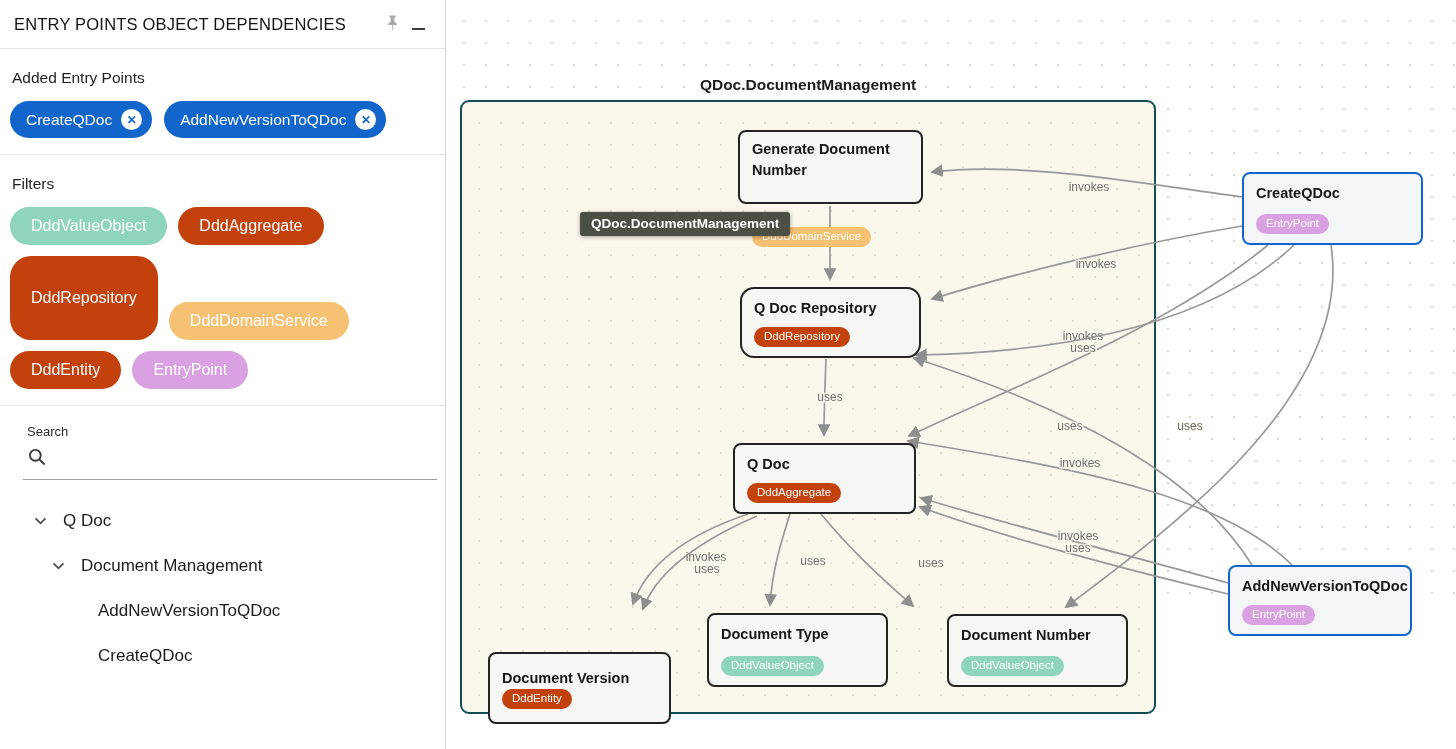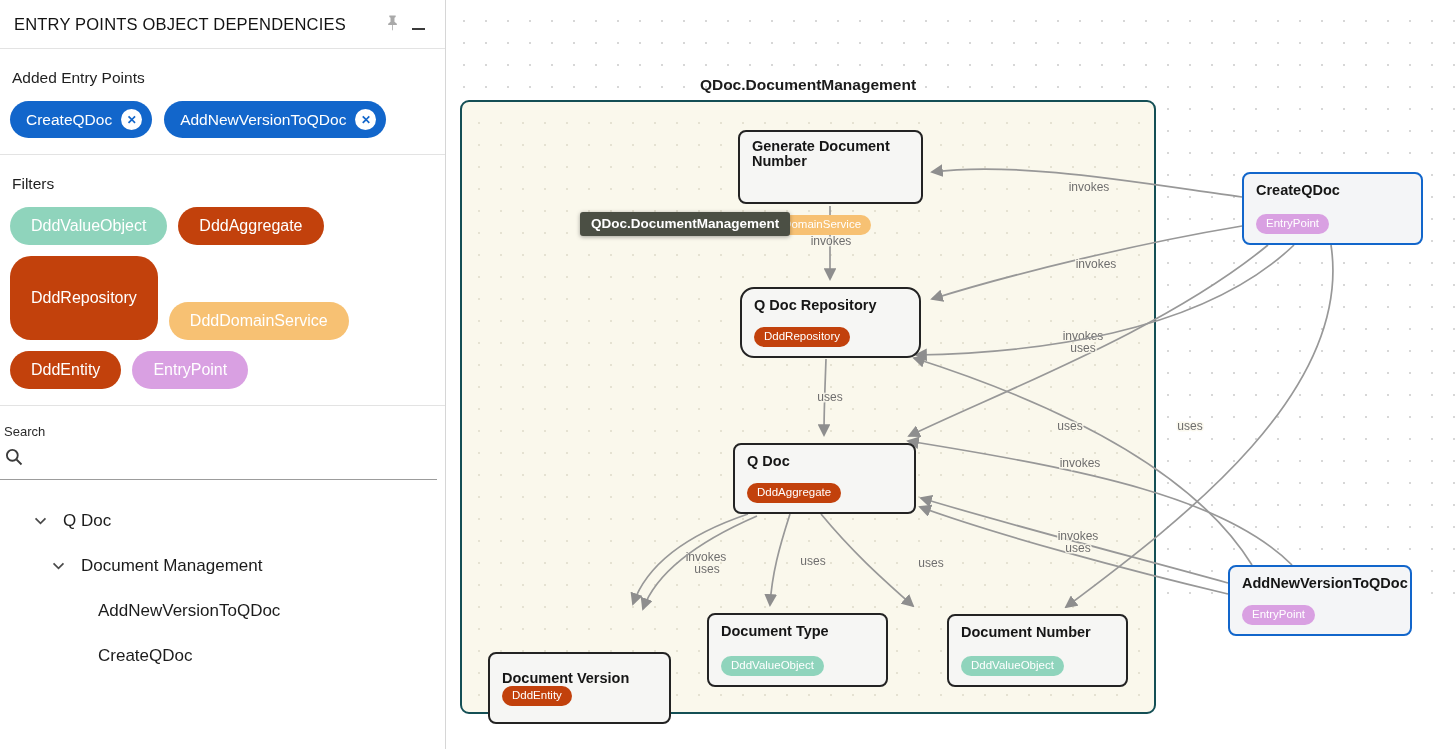--- a/index.html
+++ b/index.html
@@ -30,21 +30,21 @@
             align-items:center; justify-content:center; cursor:pointer; }
 
   .pill-row { display:flex; gap:11px; flex-wrap:wrap; }
   .pill { color:#fff; font-size:16px; padding:9px 21px; border-radius:21px;
           border:none; cursor:pointer; line-height:20px; }
   .c-teal   { background:#8fd4bc; }
   .c-red    { background:#c2410c; }
   .c-orange { background:#f7c173;margin-top:46px; }
   .c-purple { background:#d9a0e2; }
 
-  .search-section { padding:10px 8px 0 0; }
+  .search-section { padding:10px 8px 0 0;margin-left:23px; }
   .search-label { font-size:13px; color:#2b2b2b; margin:8px 0 6px 4px; }
   .search-box { display:flex; align-items:center; gap:8px; padding:2px 4px 8px 4px;
                 border-bottom:1px solid #9c9c9c; margin-bottom:4px; }
   .search-box input { border:none; outline:none; flex:1; font-size:15px;
                       background:transparent; font-family:"Liberation Sans",sans-serif; }
 
   .tree { padding:14px 8px; }
   .tree-row { display:flex; align-items:center; height:45px; font-size:17px;
               color:#1c1c1c; cursor:pointer; }
   .tr-l0 { padding-left:24px; }
@@ -70,21 +70,21 @@
   #edges { position:absolute; left:0; top:0; width:1456px; height:749px;
            pointer-events:none; z-index:3; }
   .edge { fill:none; stroke:#989898; stroke-width:1.7px; }
   .edge-label { fill:#6e6e6e; font-size:12px; font-family:"Liberation Sans",sans-serif;
                 paint-order:stroke; stroke:rgba(250,248,236,.85); stroke-width:3px; }
 
   .node { position:absolute; background:#f6f6f4; border:2px solid #232323;
           border-radius:8px; padding:9px 12px; display:flex;
           flex-direction:column; justify-content:space-between; z-index:4;
           cursor:pointer; }
-  .node-title { font-size:14.5px; font-weight:700; color:#161616; line-height:15px; }
+  .node-title { font-size:14.5px; font-weight:700; color:#161616; line-height:21px; }
   .badge { align-self:flex-start; color:#fff; font-size:11.5px; line-height:13px;
            padding:3px 10px 4px 10px; border-radius:11px; white-space:nowrap; }
   .entry-node { border-color:#1266cb; background:#f4f5f7; }
 
   .n-gdn    { left:738px;  top:130px; width:185px; height:74px; padding-top:7px; }
   .n-qdr    { left:740px;  top:287px; width:181px; height:71px;border-radius:14px; }
   .n-qdoc   { left:733px;  top:443px; width:183px; height:71px; }
   .n-dver   { left:488px;  top:652px; width:183px; height:72px;justify-content:center; }
   .n-dtype  { left:707px;  top:613px; width:181px; height:74px; }
   .n-dnum   { left:947px;  top:614px; width:181px; height:73px; }

